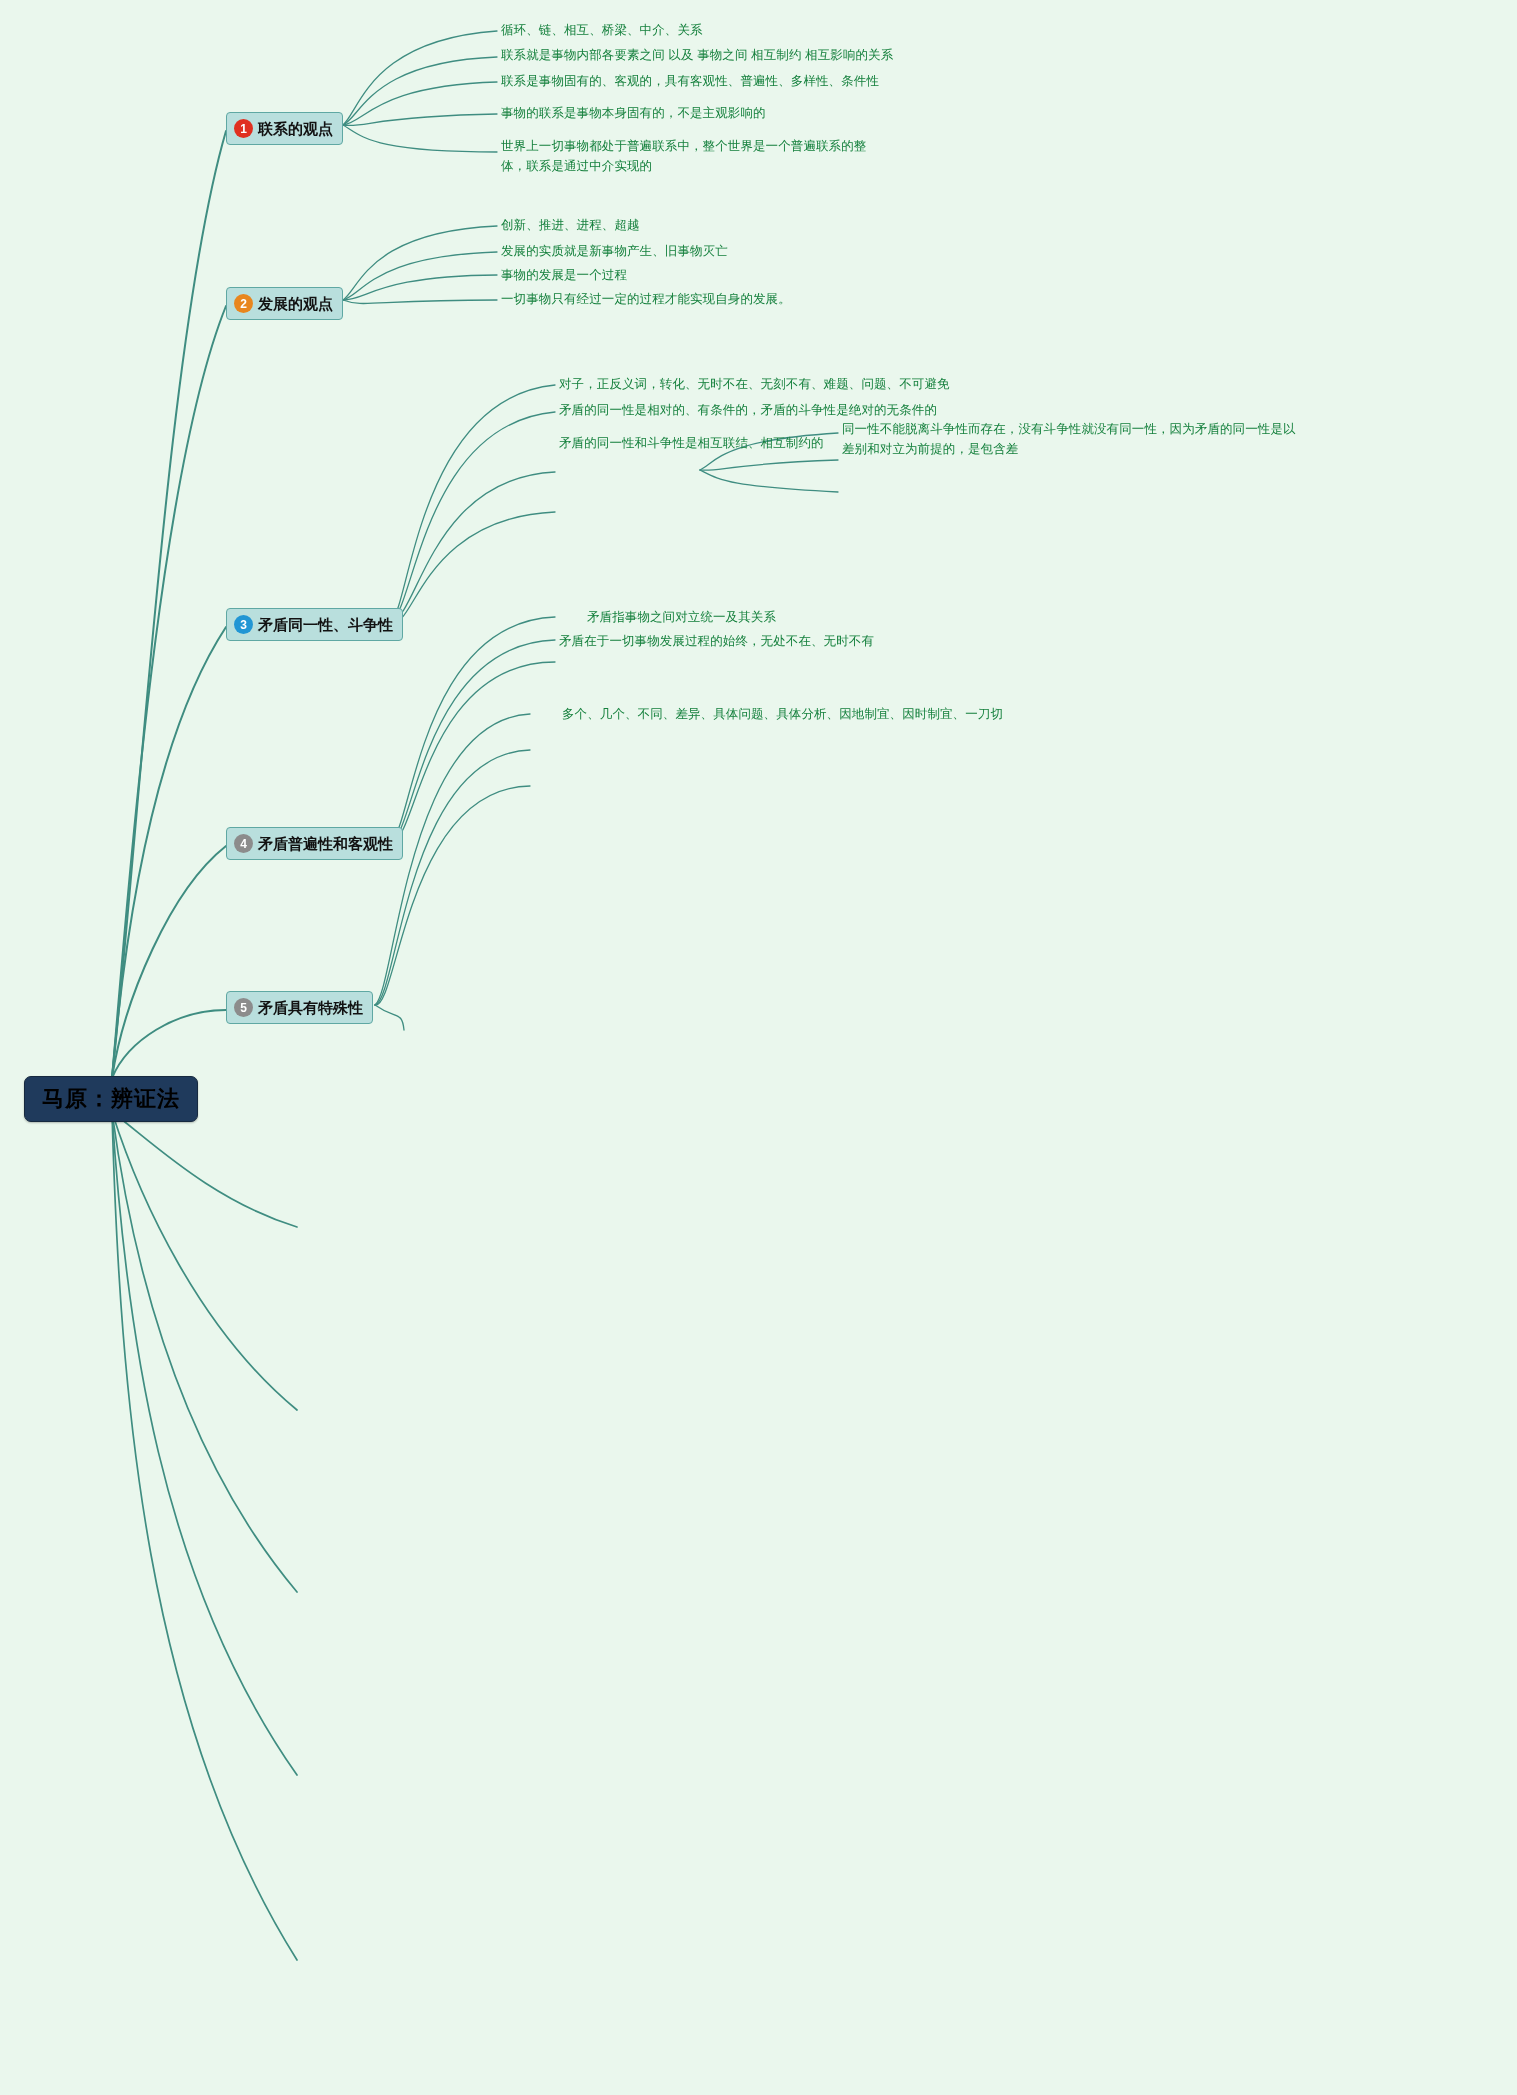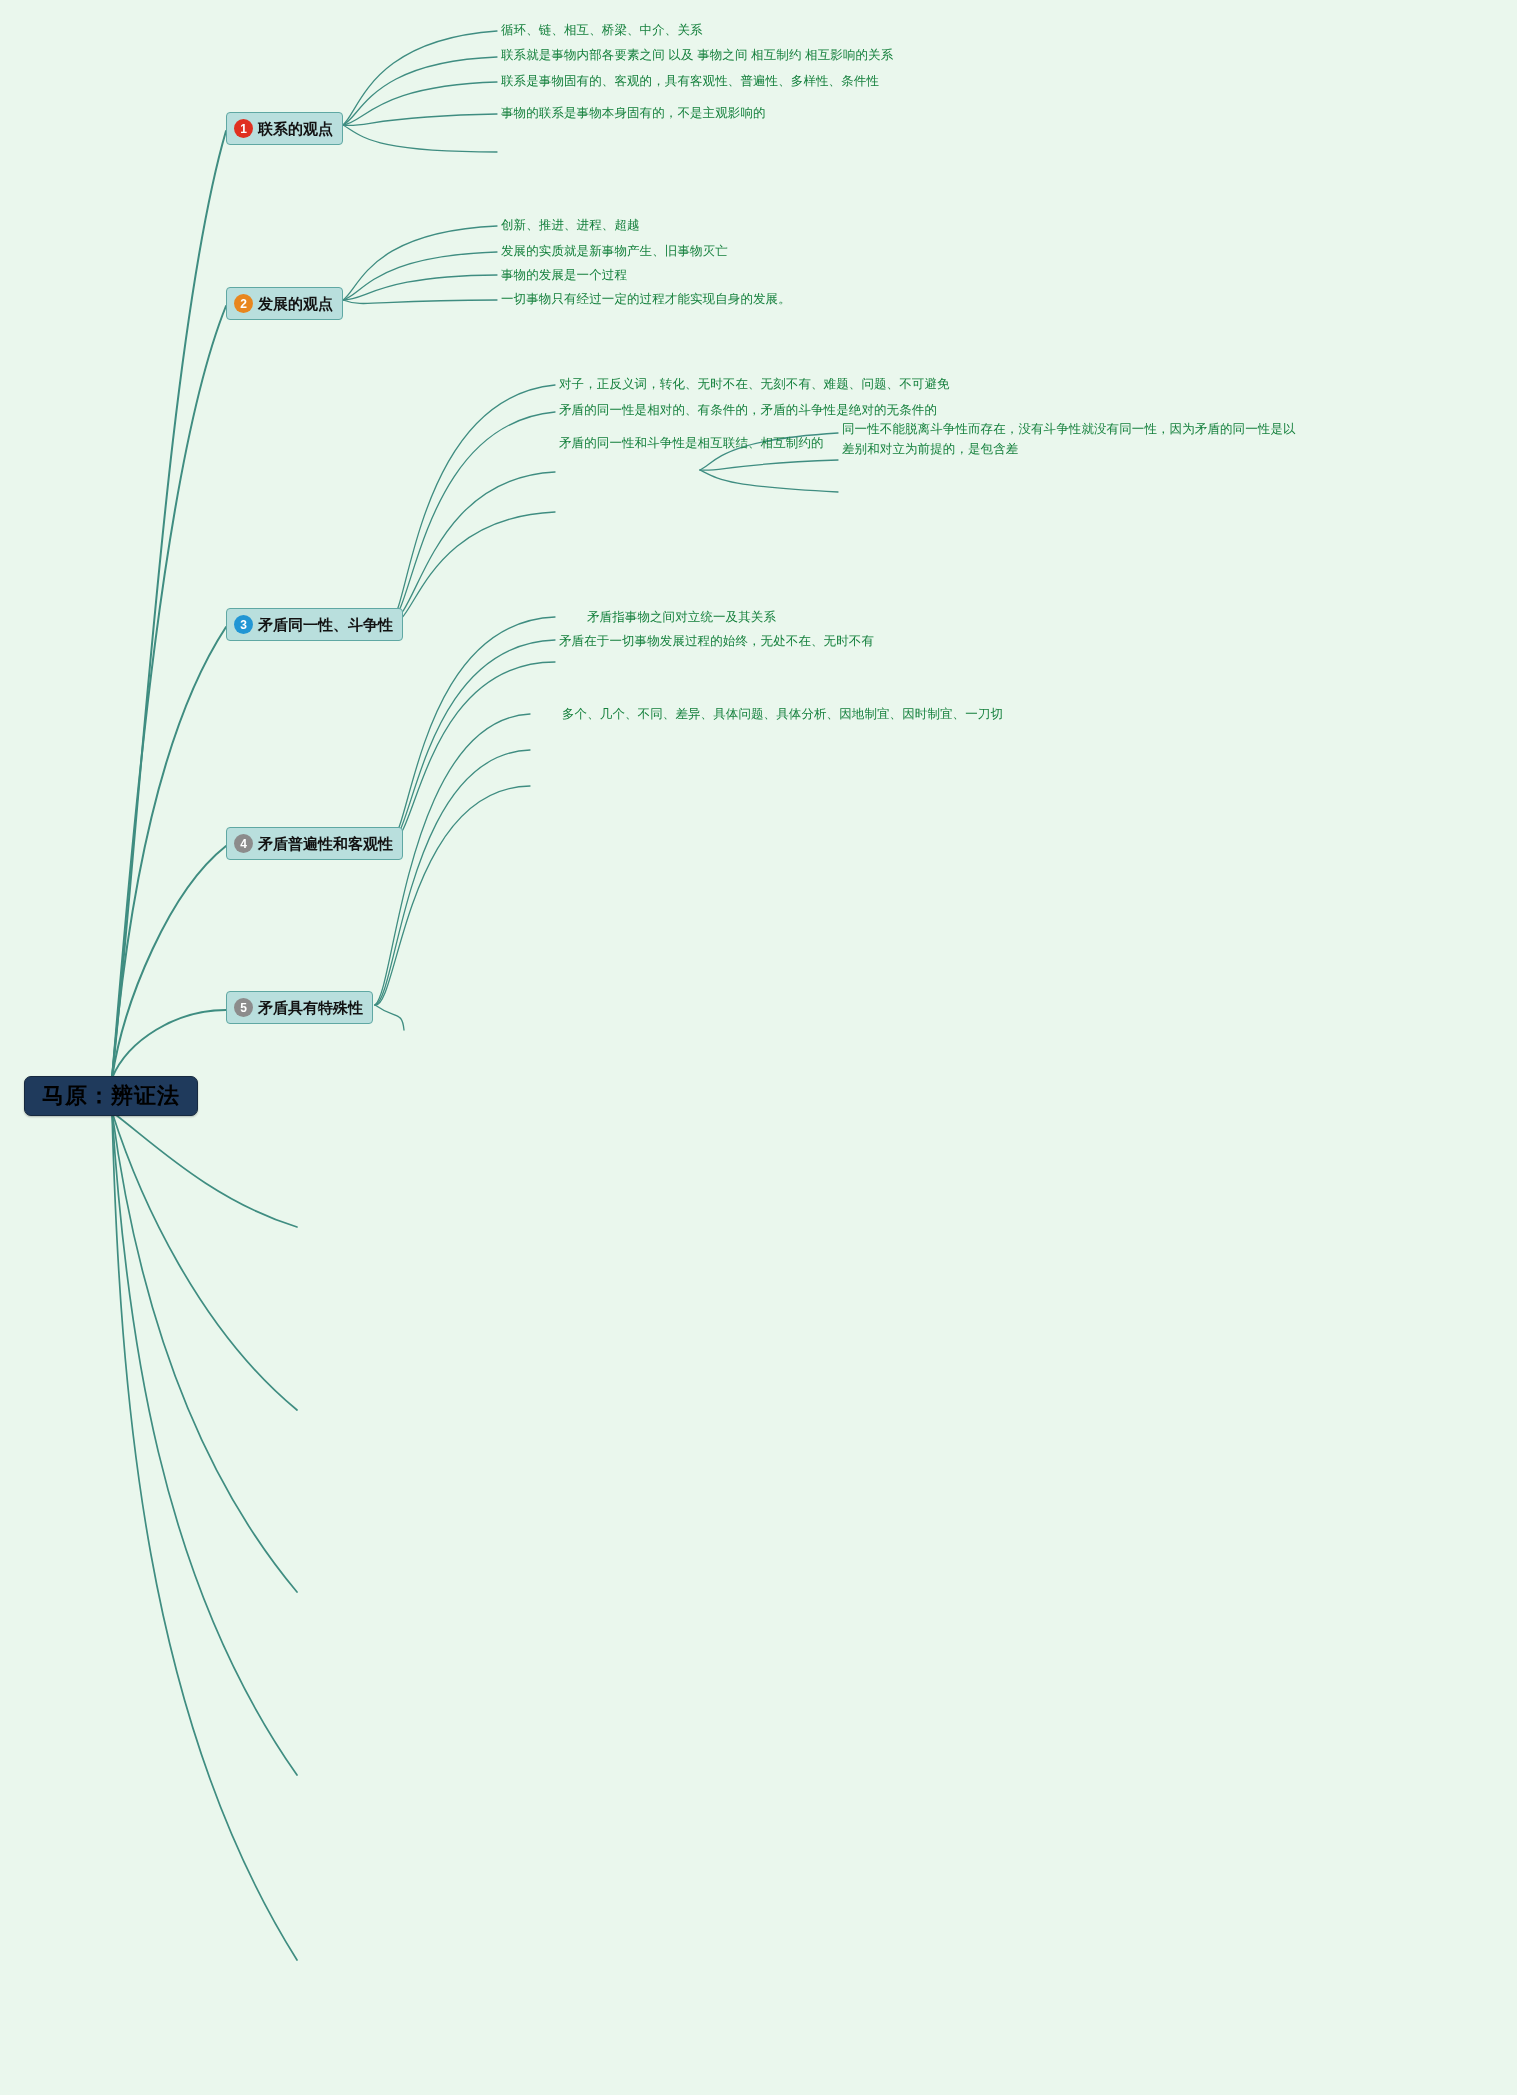--- a/index.html
+++ b/index.html
@@ -30,21 +30,21 @@
   .node {
     position: absolute;
     box-sizing: border-box;
   }
 
   
   .root-node {
     left: 24px;
     top: 1076px;
     width: 174px;
-    height: 40px;
+    height: 46px;
     background: #1f3a5c;
     border: 1px solid #16293f;
     border-radius: 7px;
     display: flex;
     align-items: center;
     justify-content: center;
     box-shadow: 0 1px 2px rgba(0,0,0,0.25);
   }
   .root-label {
     color: #000000;
@@ -172,20 +172,21 @@
 
   <div class="topic" style="left:226px; top:112px;">
     <span class="badge" style="background:#e03020;">1</span>
     <span class="topic-label">联系的观点</span>
   </div>
 
   <div class="leaf" style="left:501px; top:21px;">循环、链、相互、桥梁、中介、关系</div>
   <div class="leaf" style="left:501px; top:46px;">联系就是事物内部各要素之间 以及 事物之间 相互制约 相互影响的关系</div>
   <div class="leaf" style="left:501px; top:72px;">联系是事物固有的、客观的，具有客观性、普遍性、多样性、条件性</div>
   <div class="leaf" style="left:501px; top:104px;">事物的联系是事物本身固有的，不是主观影响的</div>
+  <div class="leaf wrap2" style="left:501px; top:136px; width:382px;">世界上一切事物都处于普遍联系中，整个世界是一个普遍联系的整体，联系是通过中介实现的</div>
 
   <div class="topic" style="left:226px; top:287px;">
     <span class="badge" style="background:#e8861e;">2</span>
     <span class="topic-label">发展的观点</span>
   </div>
 
   <div class="leaf" style="left:501px; top:216px;">创新、推进、进程、超越</div>
   <div class="leaf" style="left:501px; top:242px;">发展的实质就是新事物产生、旧事物灭亡</div>
   <div class="leaf" style="left:501px; top:266px;">事物的发展是一个过程</div>
   <div class="leaf" style="left:501px; top:290px;">一切事物只有经过一定的过程才能实现自身的发展。</div>

